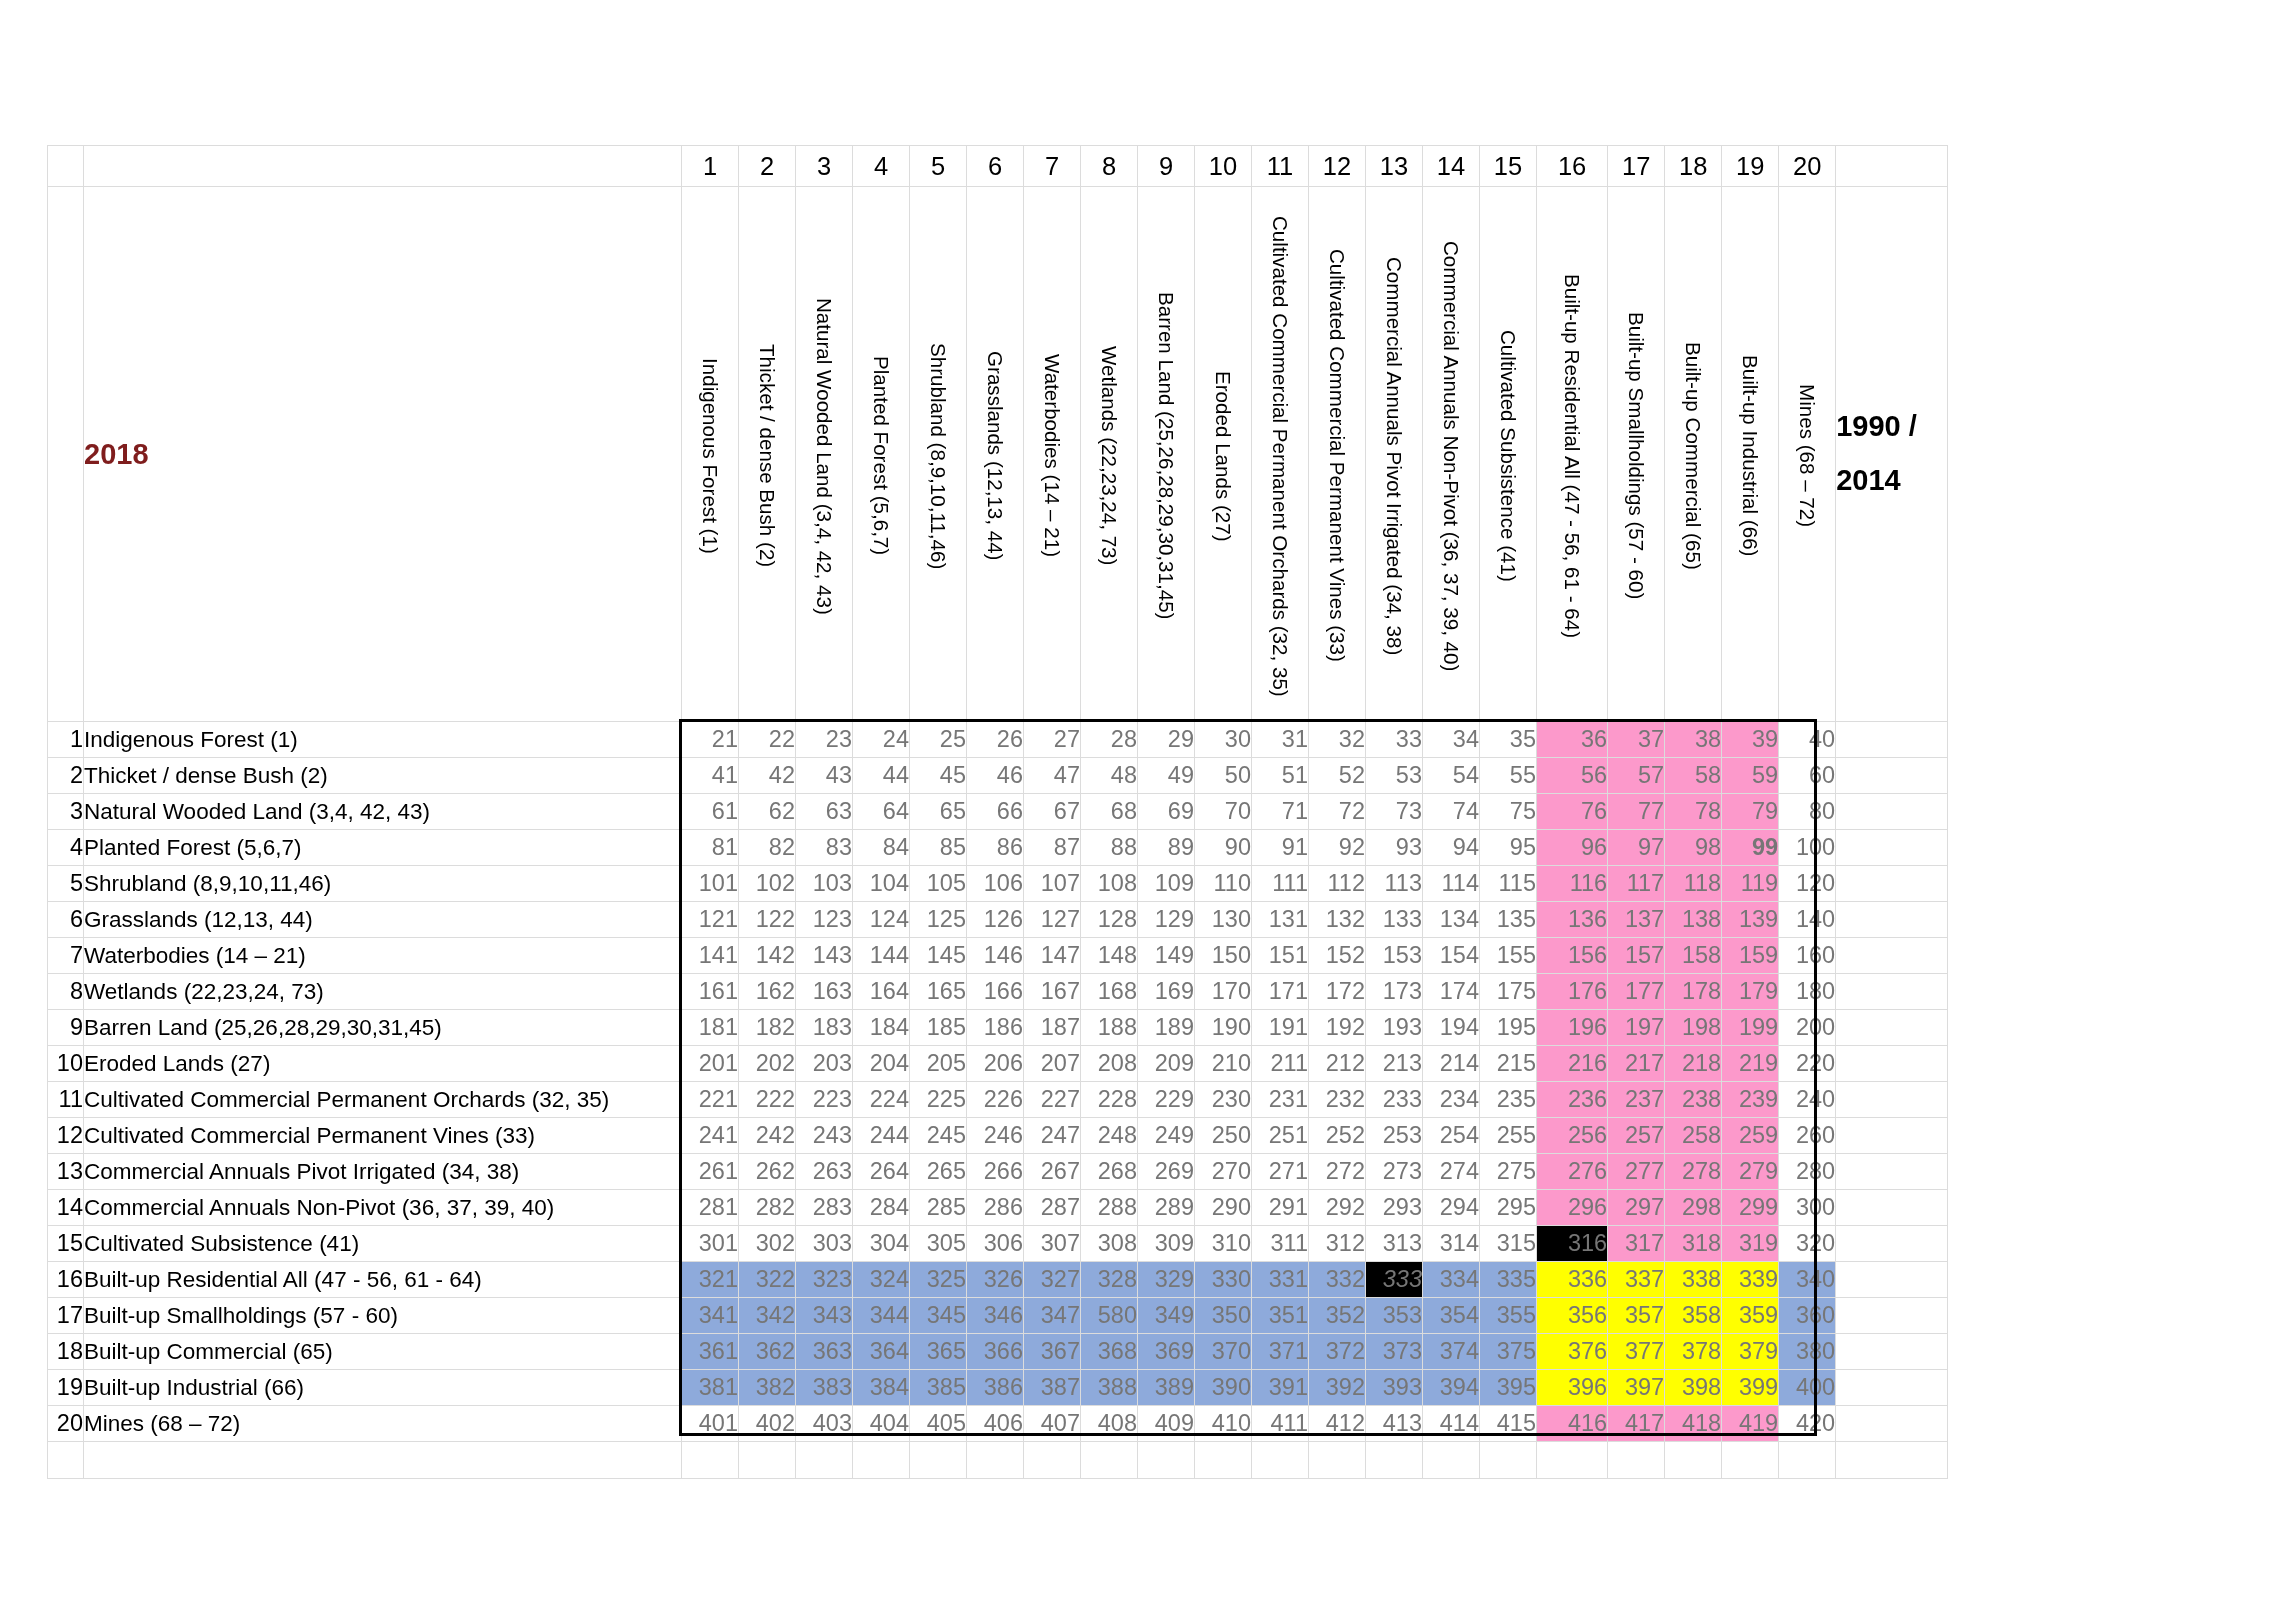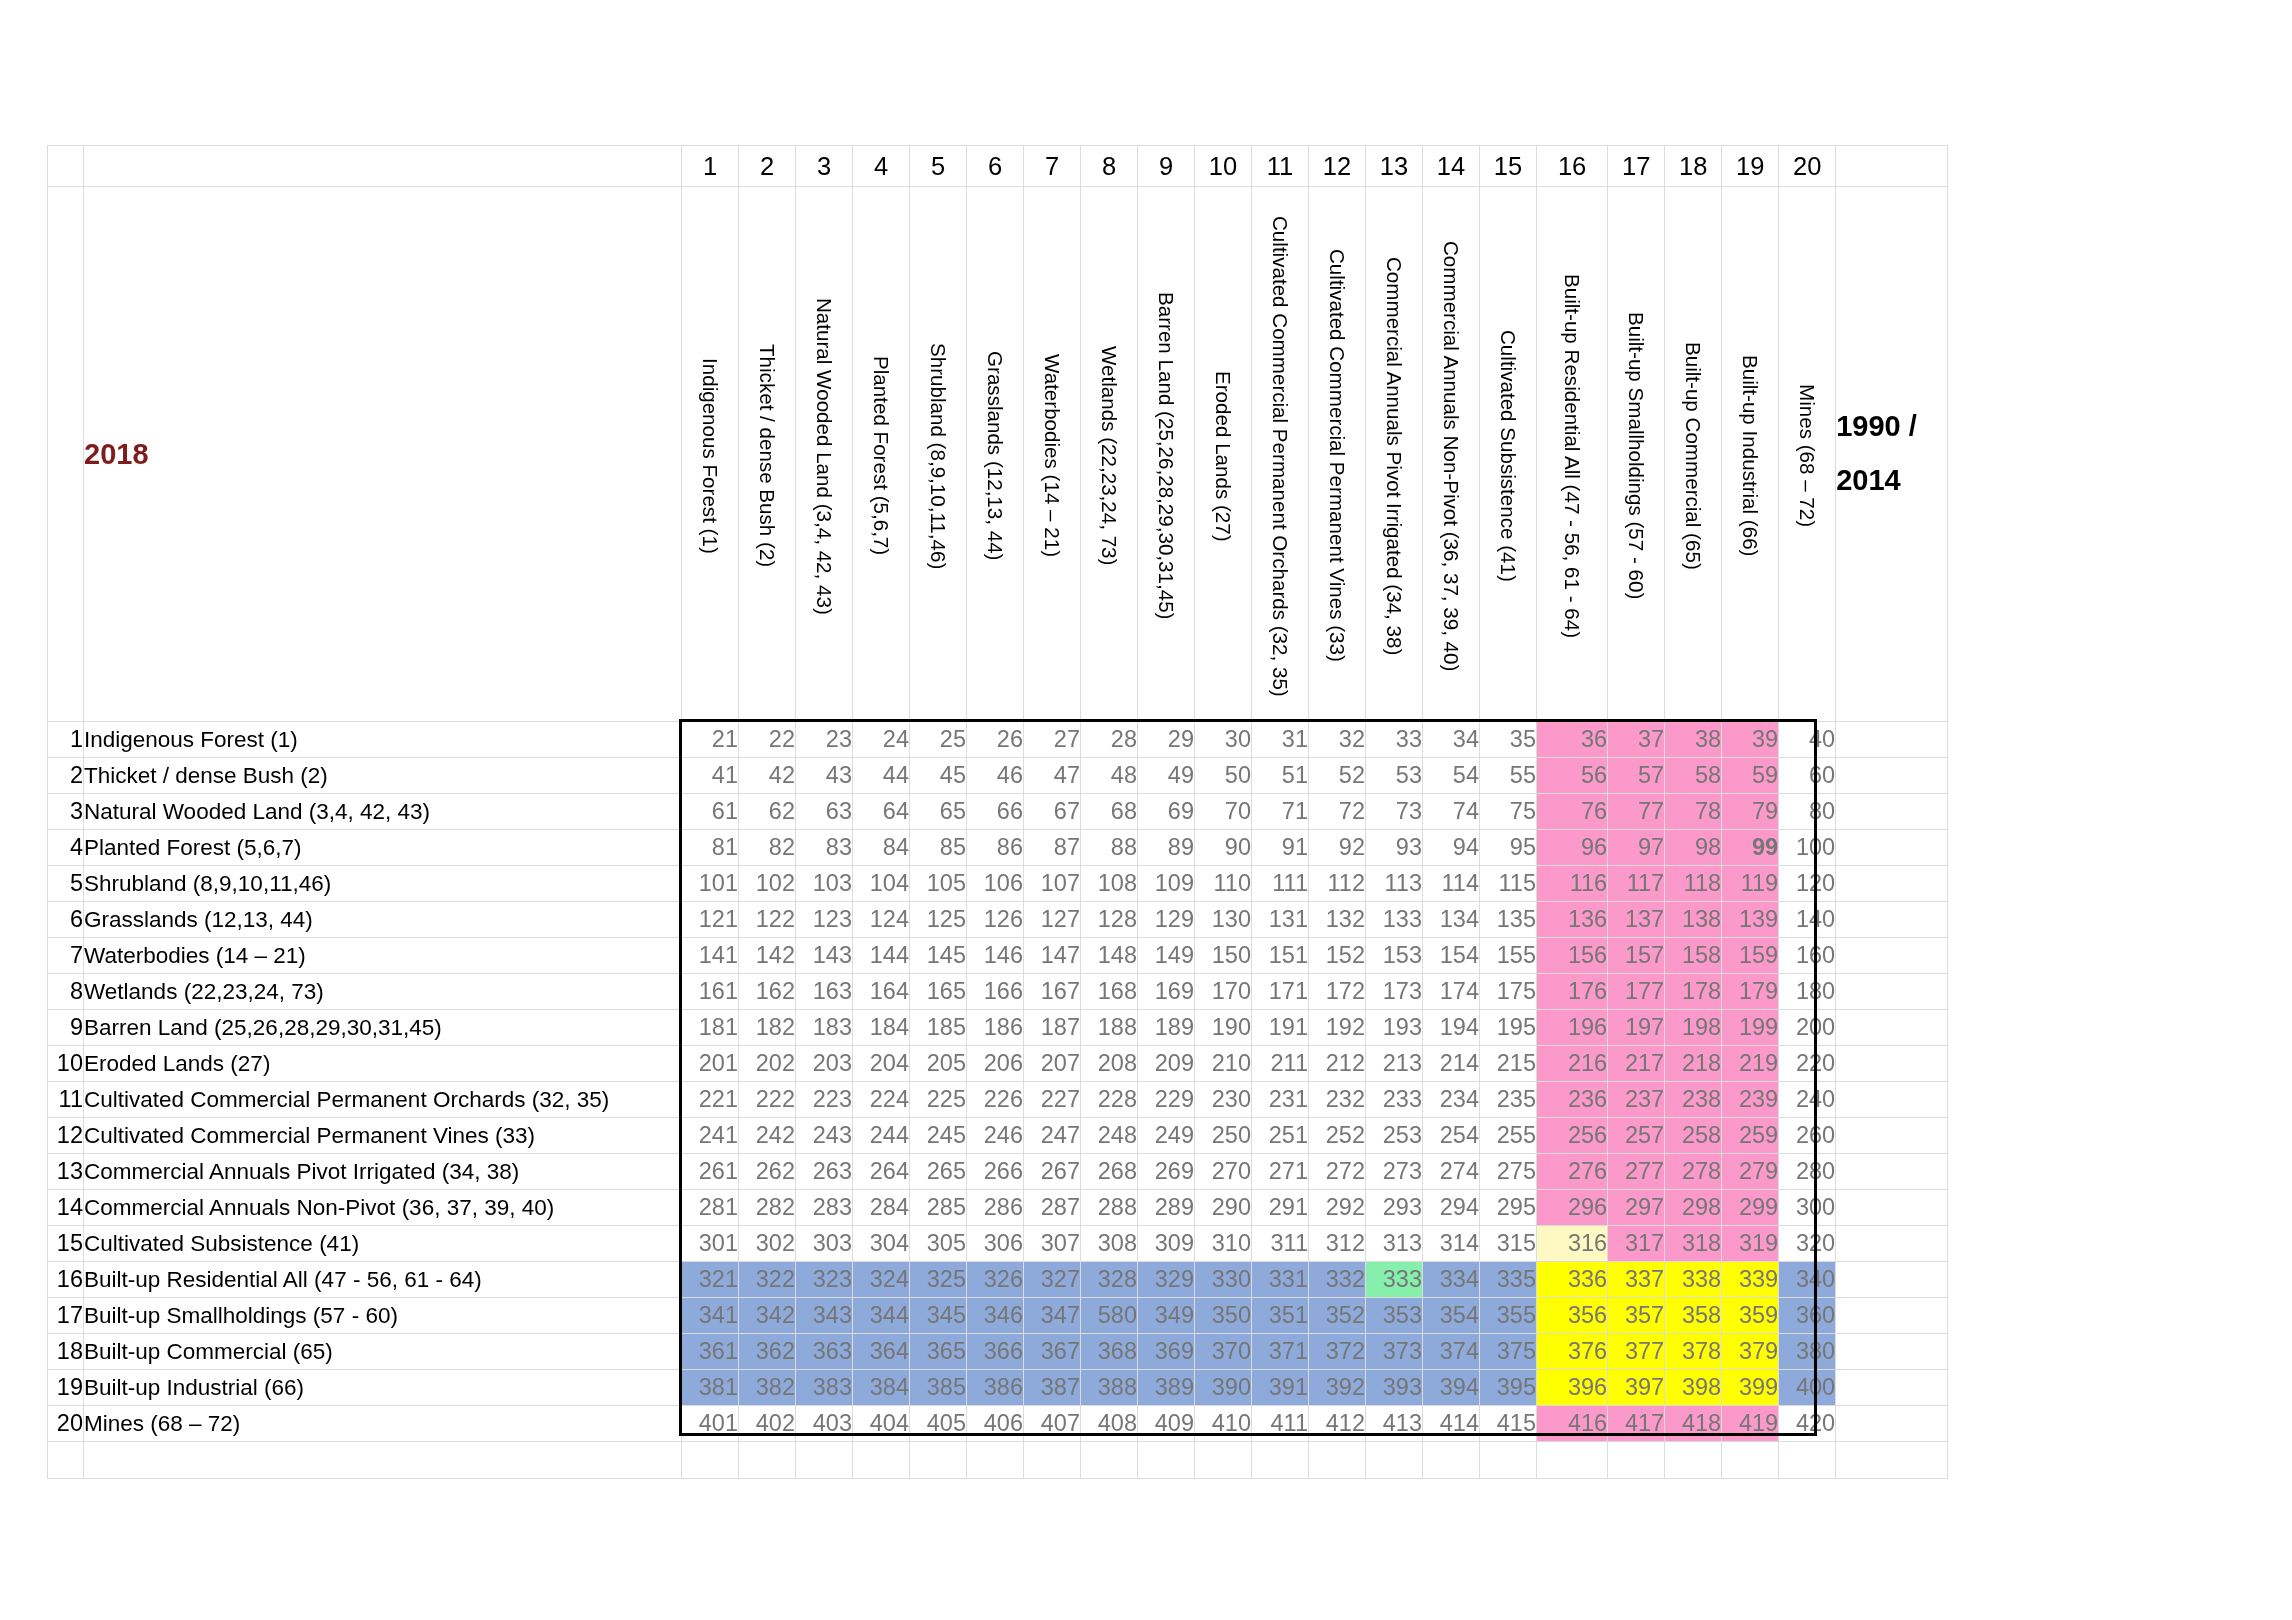--- a/index.html
+++ b/index.html
@@ -485,21 +485,21 @@
         <td class="val">306</td>
         <td class="val">307</td>
         <td class="val">308</td>
         <td class="val">309</td>
         <td class="val">310</td>
         <td class="val">311</td>
         <td class="val">312</td>
         <td class="val">313</td>
         <td class="val">314</td>
         <td class="val">315</td>
-        <td class="val" style="background: #fef9c3;">316</td>
+        <td class="val" style="background: #000000;">316</td>
         <td class="val" style="background: rgb(252, 153, 203);">317</td>
         <td class="val" style="background: rgb(252, 153, 203);">318</td>
         <td class="val" style="background: rgb(252, 153, 203);">319</td>
         <td class="val">320</td>
         <td></td>
       </tr>
       <tr class="r-data">
         <td class="rownum">16</td>
         <td class="rowlabel">Built-up Residential All (47 - 56, 61 - 64)</td>
         <td class="val" style="background: rgb(142, 170, 219);">321</td>
@@ -507,21 +507,21 @@
         <td class="val" style="background: rgb(142, 170, 219);">323</td>
         <td class="val" style="background: rgb(142, 170, 219); margin-top: 44px;">324</td>
         <td class="val" style="background: rgb(142, 170, 219);">325</td>
         <td class="val" style="background: rgb(142, 170, 219);">326</td>
         <td class="val" style="background: rgb(142, 170, 219);">327</td>
         <td class="val" style="background: rgb(142, 170, 219);">328</td>
         <td class="val" style="background: rgb(142, 170, 219);">329</td>
         <td class="val" style="background: rgb(142, 170, 219);">330</td>
         <td class="val" style="background: rgb(142, 170, 219);">331</td>
         <td class="val" style="background: rgb(142, 170, 219);">332</td>
-        <td class="val" style="background: #86efac;">333</td>
+        <td class="val" style="background: #000000; font-style: italic;">333</td>
         <td class="val" style="background: rgb(142, 170, 219);">334</td>
         <td class="val" style="background: rgb(142, 170, 219);">335</td>
         <td class="val" style="background: rgb(255, 255, 0);">336</td>
         <td class="val" style="background: rgb(255, 255, 0);">337</td>
         <td class="val" style="background: rgb(255, 255, 0);">338</td>
         <td class="val" style="background: rgb(255, 255, 0);">339</td>
         <td class="val" style="background: rgb(142, 170, 219);">340</td>
         <td></td>
       </tr>
       <tr class="r-data">

